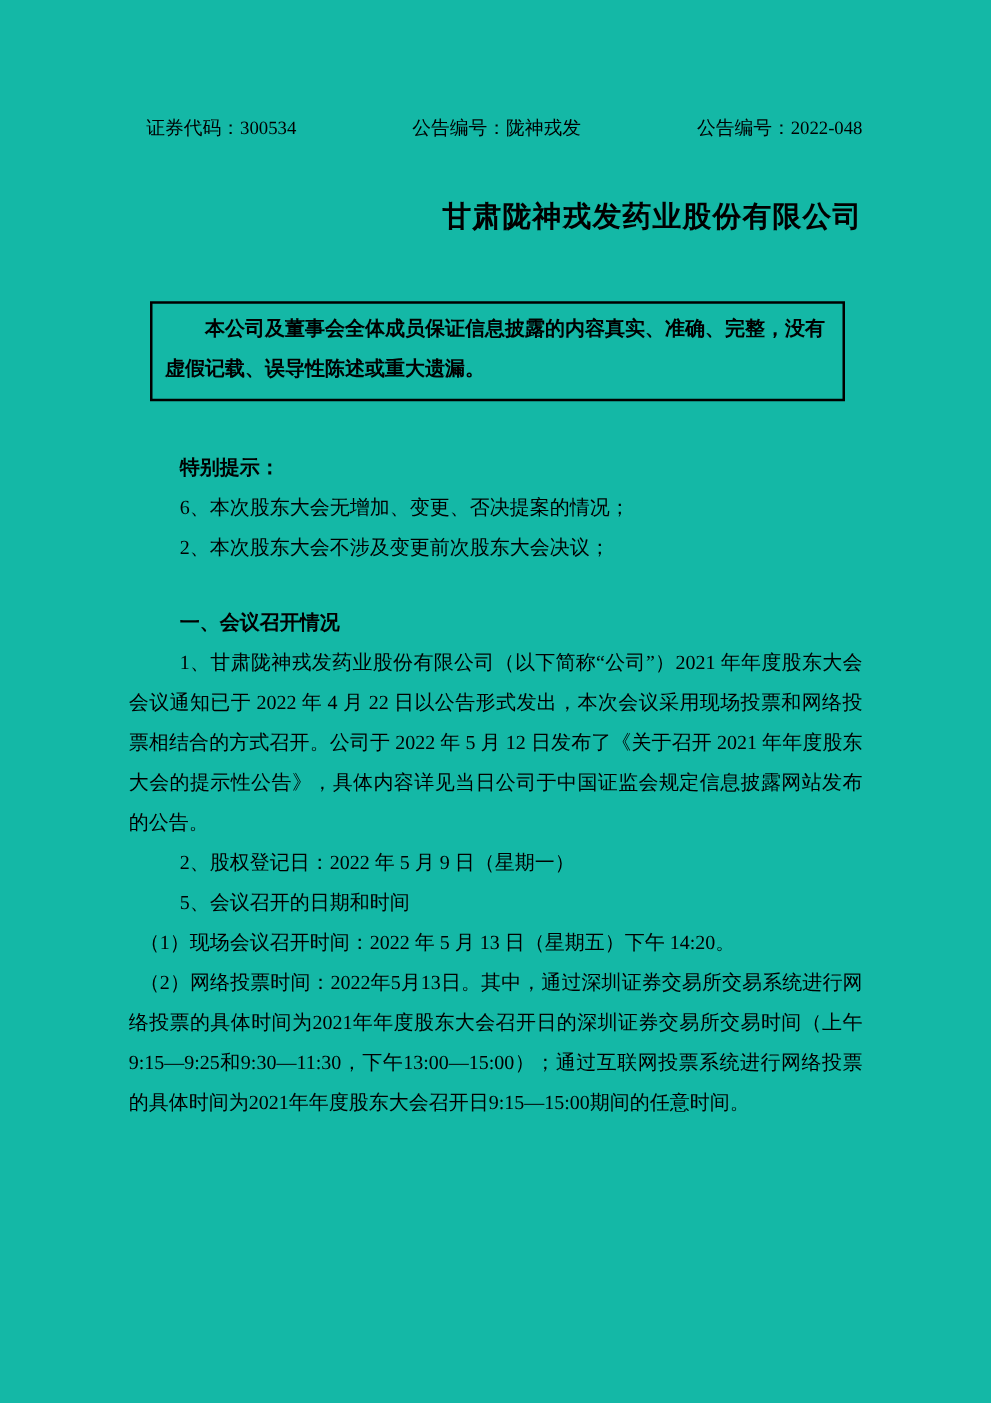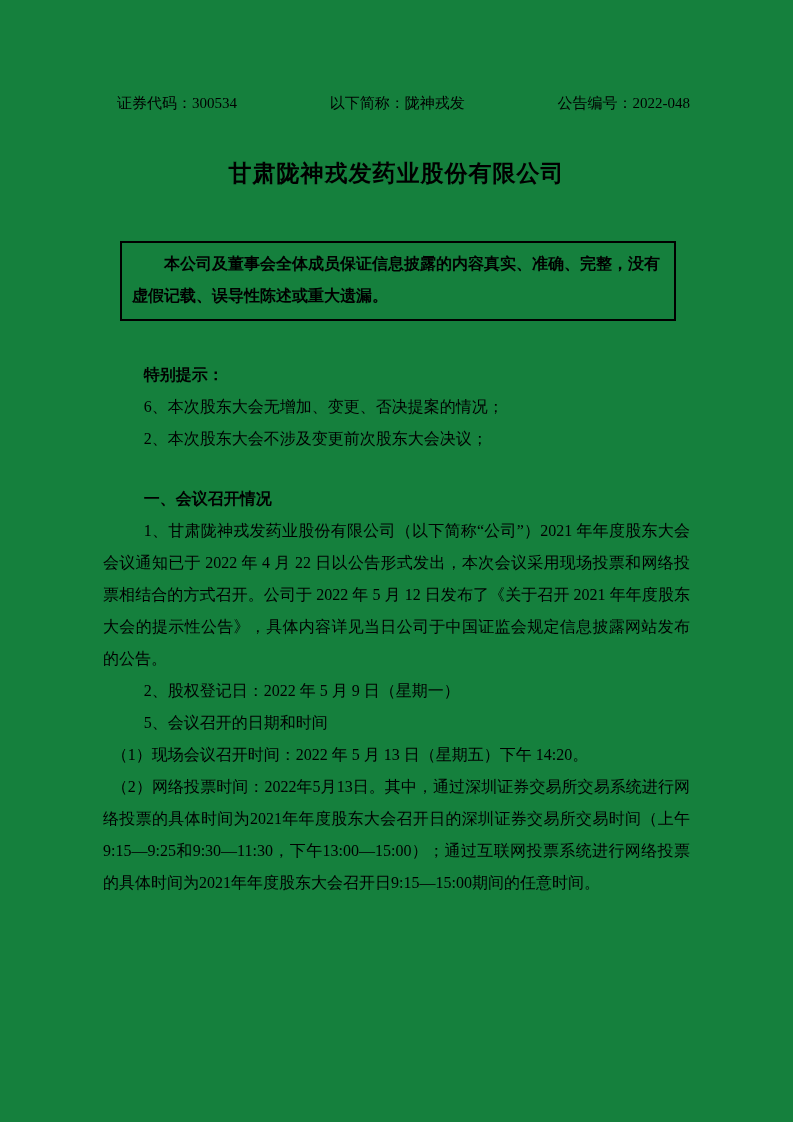--- a/index.html
+++ b/index.html
@@ -5,21 +5,21 @@
   html, body {
     margin: 0;
     padding: 0;
     background: #e8e8e8;
   }
   .page {
     position: relative;
     width: 793px;
     height: 1122px;
     margin: 0 auto;
-    background: #15803d;
+    background: #14b8a6;
     color: #000000;
     font-family: "Liberation Serif", "DejaVu Serif", serif;
     font-size: 16px;
     line-height: 32px;
     box-sizing: border-box;
     padding: 95px 103px 0 103px;
     overflow: hidden;
   }
   .header-row {
     display: flex;
@@ -32,20 +32,21 @@
   .doc-title {
     margin: 42px 0 0 0;
     text-align: center;
     font-size: 23px;
     font-weight: bold;
     line-height: 42px;
   }
   .doc-title .title-line {
     display: block;
     letter-spacing: 1px;
+    text-align: right;
   }
   .disclaimer-box {
     margin: 46px 14px 0 17px;
     border: 2px solid #000000;
     padding: 5px 14px 7px 10px;
     font-weight: bold;
     text-align: justify;
   }
   .disclaimer-box p {
     margin: 0;
@@ -61,21 +62,21 @@
   .special-heading { margin-top: 38px !important; }
   .section-heading { margin-top: 28px !important; }
 </style>
 </head>
 <body>
 
 <div class="page">
 
   <div class="header-row">
     <span>证券代码：300534</span>
-    <span>以下简称：陇神戎发</span>
+    <span>公告编号：陇神戎发</span>
     <span>公告编号：2022-048</span>
   </div>
 
   <h1 class="doc-title">
     <span class="title-line">甘肃陇神戎发药业股份有限公司</span>
   </h1>
 
   <div class="disclaimer-box">
     <p>本公司及董事会全体成员保证信息披露的内容真实、准确、完整，没有虚假记载、误导性陈述或重大遗漏。</p>
   </div>

